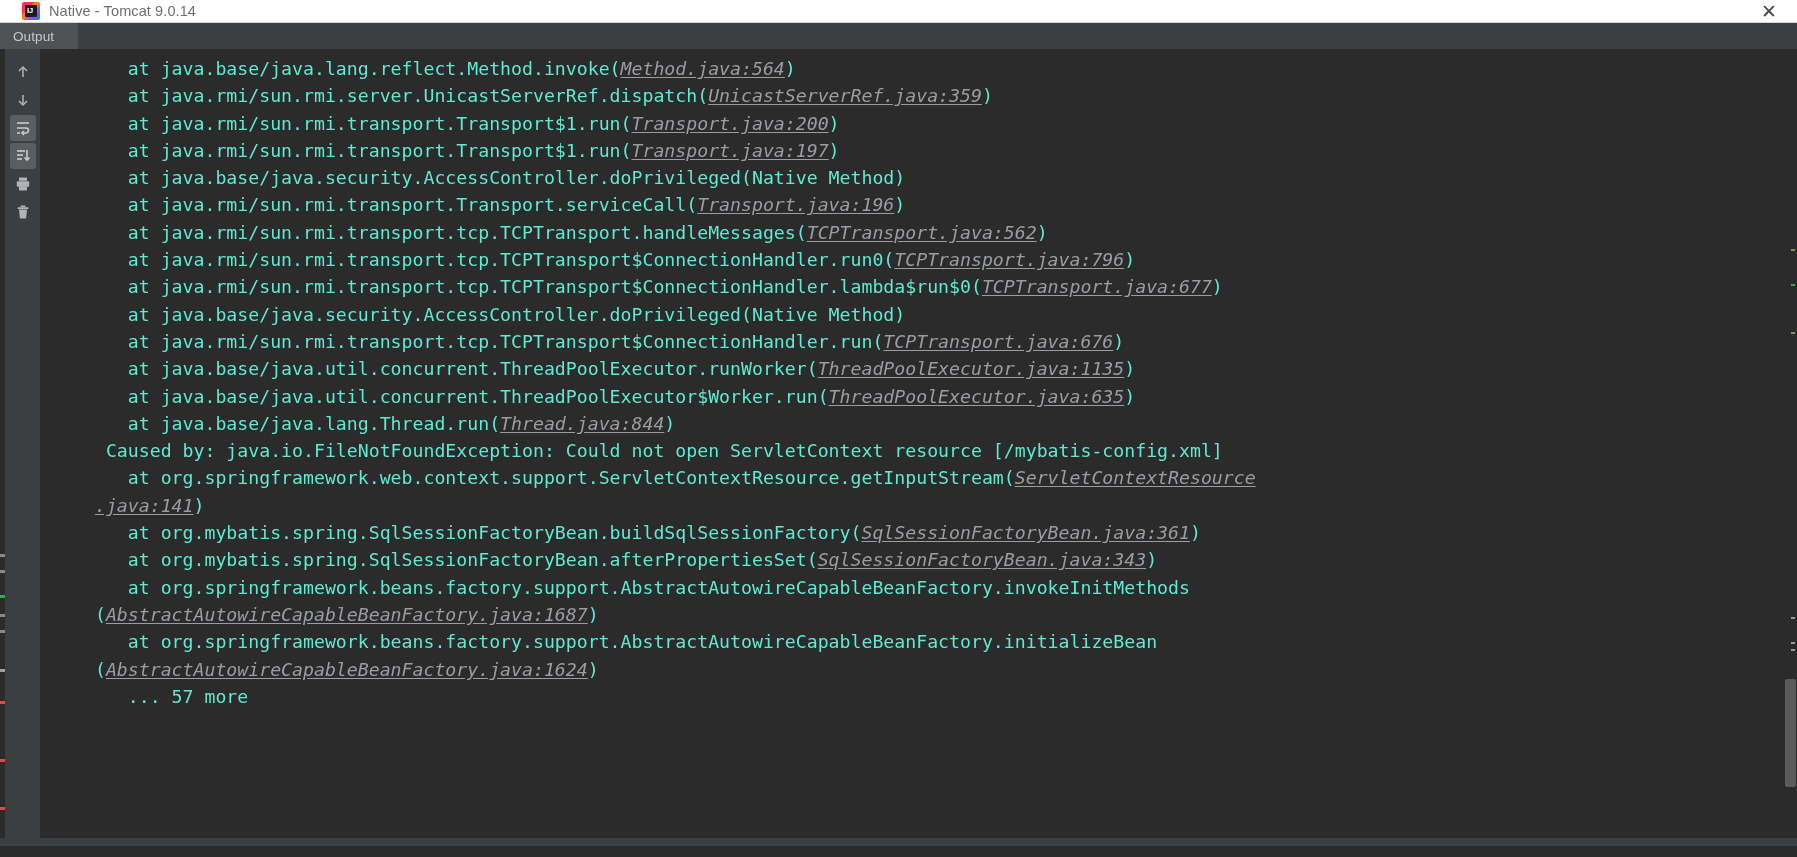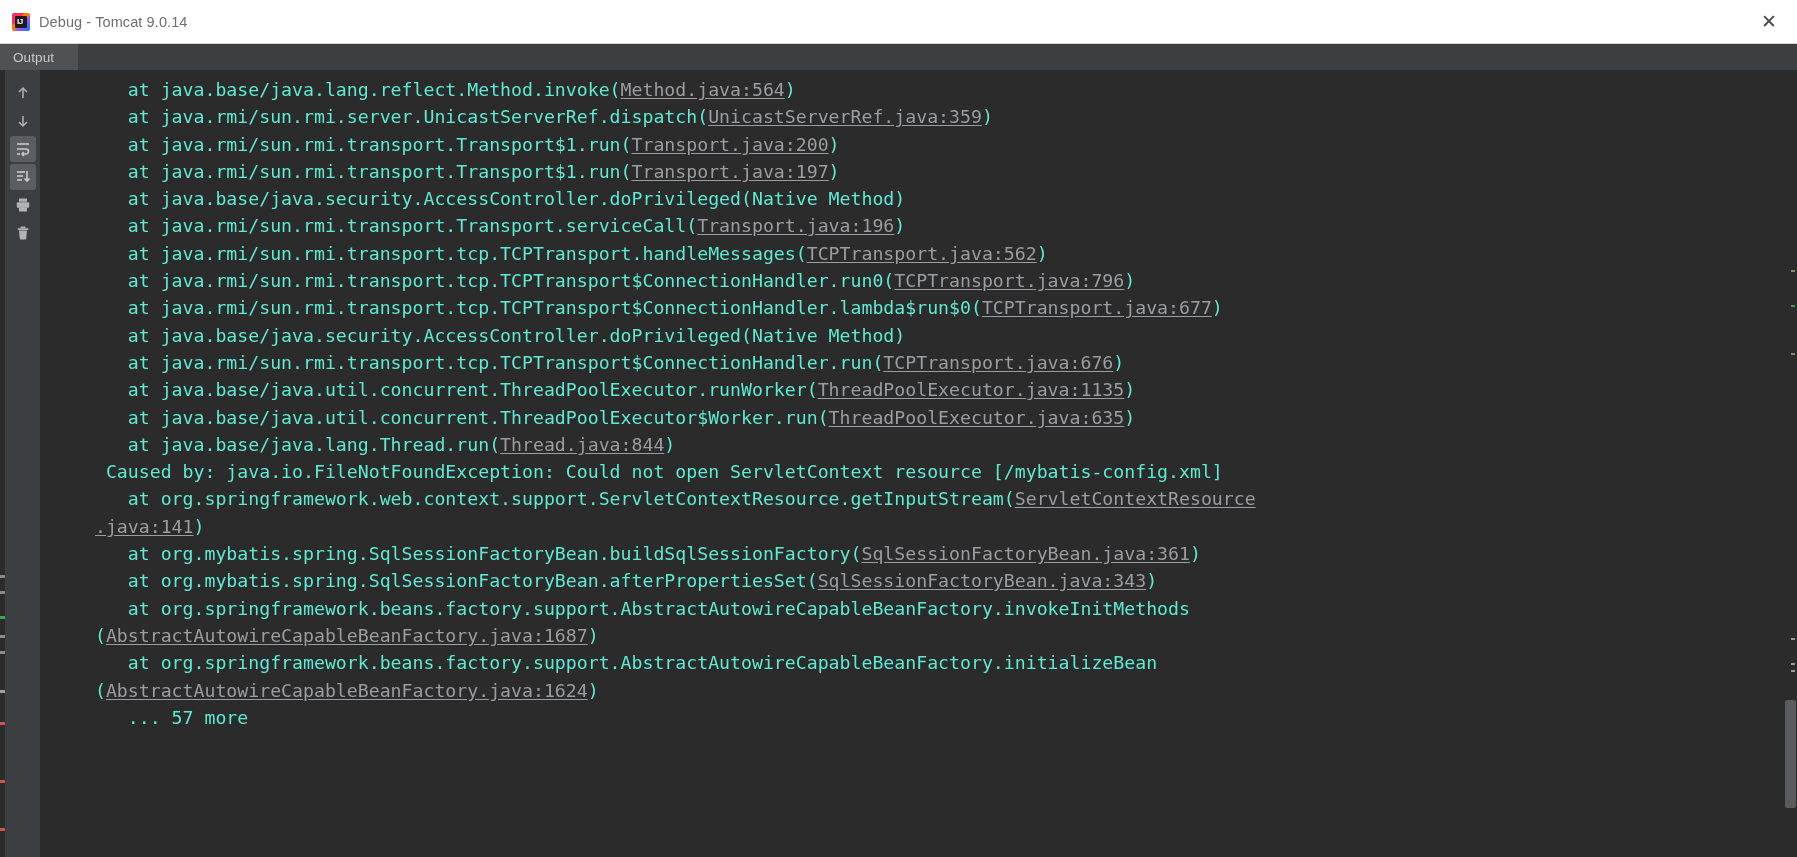--- a/index.html
+++ b/index.html
@@ -6,25 +6,25 @@
   html, body {
     width: 1797px;
     height: 857px;
     overflow: hidden;
     background: #2b2b2b;
     font-family: "Liberation Sans", sans-serif;
   }
 
   
   #titlebar {
-    height: 44px;
+    height: 23px;
     background: #ffffff;
     display: flex;
     align-items: center;
-    padding: 0 6px 0 12px;
+    padding: 0 6px 0 22px;
     border-bottom: 1px solid #d6d6d6;
   }
   #app-icon {
     width: 18px; height: 18px;
     position: relative;
     flex: 0 0 auto;
     margin-right: 9px;
   }
   #app-icon .ij-bg {
     position: absolute; inset: 0;
@@ -141,20 +141,21 @@
     color: #ff6b68;
     padding-left: 44px;
   }
   .ln { white-space: pre; }
   .err { color: #5eead4; }
   .lnk {
     color: #9a9da1;
     text-decoration: underline;
     text-underline-offset: 2px;
     cursor: pointer;
+    font-style: italic;
   }
 
   
   #right-stripe {
     width: 14px;
     background: #2b2b2b;
     flex: 0 0 auto;
     position: relative;
   }
   #right-stripe .mk {
@@ -179,21 +180,21 @@
 </style>
 </head>
 <body>
 
 <div id="titlebar">
   <div id="app-icon">
     <div class="ij-bg"></div>
     <div class="ij-inner"></div>
     <div class="ij-ij">IJ</div>
   </div>
-  <div id="window-title">Debug - Tomcat 9.0.14</div>
+  <div id="window-title">Native - Tomcat 9.0.14</div>
   <div id="titlebar-spacer"></div>
   <div id="window-close">✕</div>
 </div>
 
 <div id="tabstrip">
   <div class="tab selected">Output</div>
 </div>
 
 <div id="main">
 

